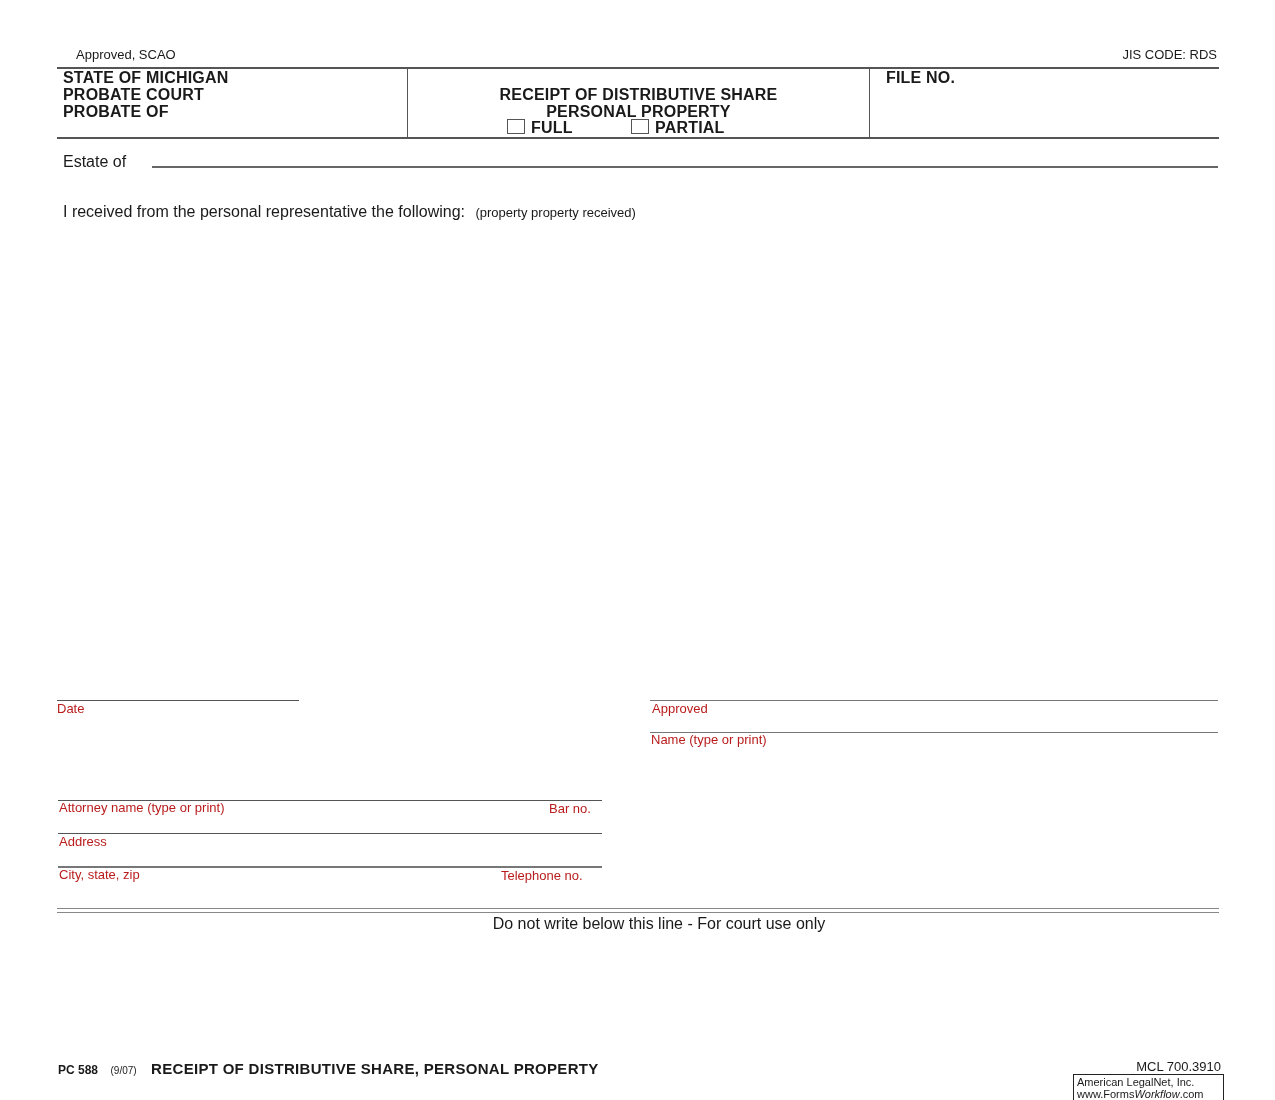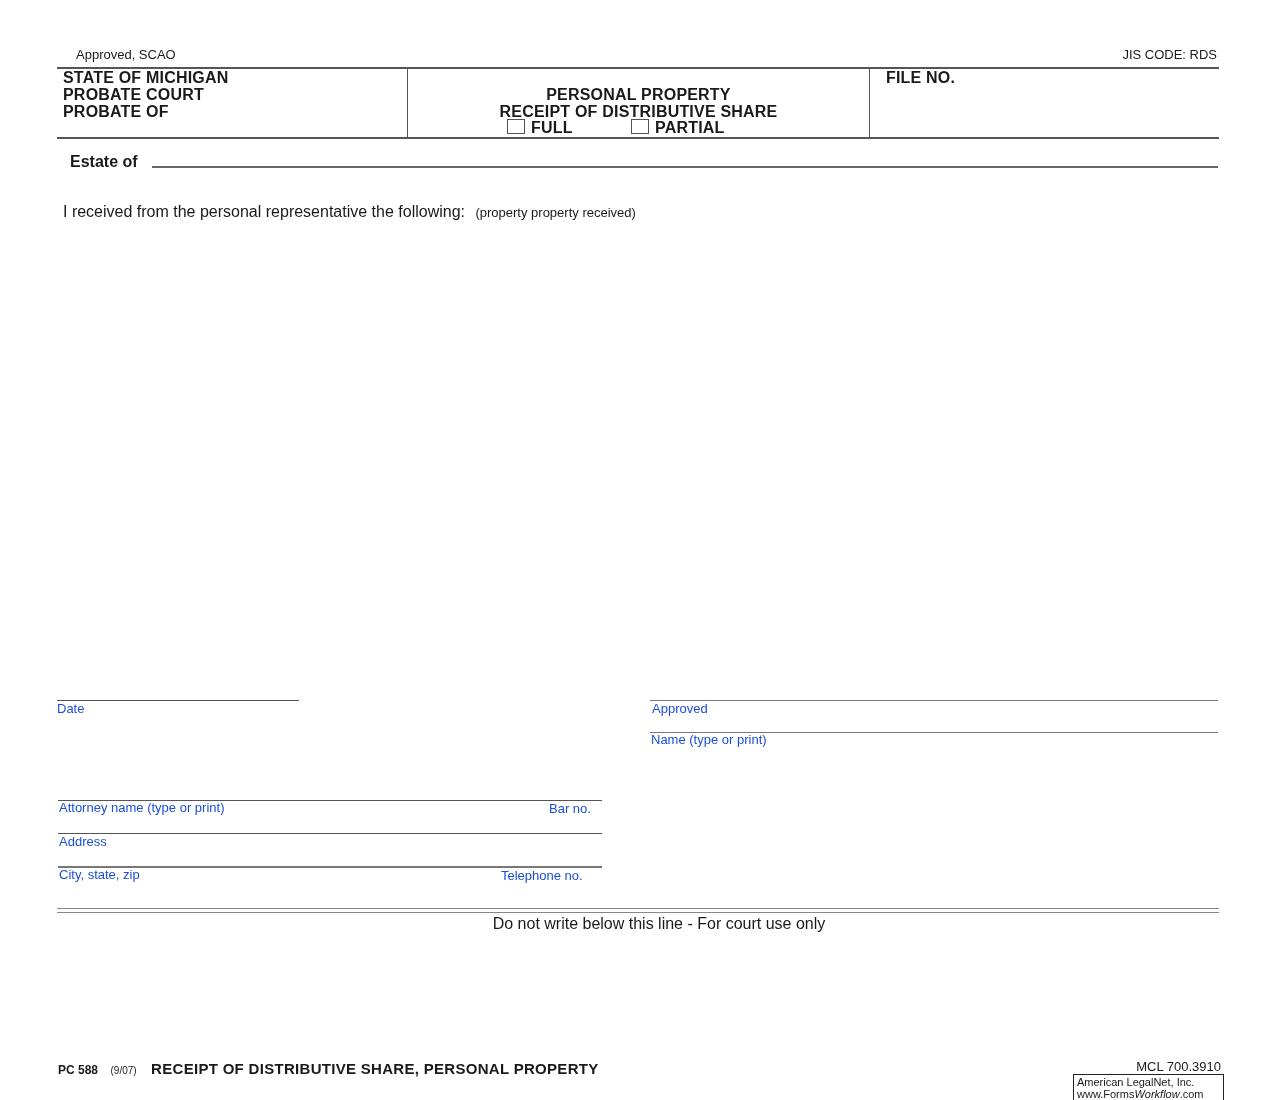--- a/index.html
+++ b/index.html
@@ -10,21 +10,21 @@
     .t-norm { font-size: 16px; }
     .t-bold { font-weight: bold; font-size: 16px; letter-spacing: 0.2px; }
     .hline { position: absolute; height: 0; border-top: 1px solid #555; }
     .hline.thick { border-top: 2px solid #555; }
     .vline { position: absolute; width: 0; border-left: 1px solid #555; }
     .checkbox { display: inline-block; width: 16px; height: 13px; border: 1px solid #555;
                 background: #fff; vertical-align: -1px; margin-right: 6px; cursor: pointer; }
     .field-input { position: absolute; border: none; background: transparent; outline: none;
                    font-family: "Liberation Sans", sans-serif; font-size: 14px; color: #1a1a1a; padding: 0; }
     textarea.field-input { resize: none; }
-    .lbl { position: absolute; font-size: 13px; color: #1d4ed8; white-space: nowrap; }
+    .lbl { position: absolute; font-size: 13px; color: #b91c1c; white-space: nowrap; }
     .footer-box { position: absolute; border: 1px solid #222; font-size: 11px; line-height: 12px;
                   padding: 1px 3px; white-space: nowrap; }
   </style>
 </head>
 <body>
 
 <div class="abs t-small" style="left:76px; top:47px;">Approved, SCAO</div>
 <div class="abs t-small" style="right:58px; top:47px;">JIS CODE:  RDS</div>
 
 <div class="hline thick" style="left:57px; top:67px; width:1162px;"></div>
@@ -33,34 +33,34 @@
 <div class="vline" style="left:869px; top:68px; height:70px;"></div>
 
 <div class="abs" style="left:63px; top:69px; line-height:17px;">
   <div class="t-bold">STATE OF MICHIGAN</div>
   <div class="t-bold">PROBATE COURT</div>
   <div class="t-bold">PROBATE OF</div>
 </div>
 <input class="field-input" style="left: 190px; top: 104px; width: 210px; height: 16px;" value="">
 
 <div class="abs" style="left:408px; width:461px; top:86px; text-align:center; line-height:17px;">
+  <div class="t-bold">RECEIPT OF DISTRIBUTIVE SHARE</div>
   <div class="t-bold">PERSONAL PROPERTY</div>
-  <div class="t-bold">RECEIPT OF DISTRIBUTIVE SHARE</div>
 </div>
 <div class="abs" style="left:507px; top:119px;">
   <span class="checkbox"></span><span class="t-bold">FULL</span>
 </div>
 <div class="abs" style="left:631px; top:119px;">
   <span class="checkbox"></span><span class="t-bold">PARTIAL</span>
 </div>
 
 <div class="abs t-bold" style="left:886px; top:69px;">FILE NO.</div>
 <input class="field-input" style="left: 886px; top: 94px; width: 320px; height: 36px;" value="">
 
-<div class="abs t-norm" style="left:70px; top:153px;font-weight:bold;">Estate of</div>
+<div class="abs t-norm" style="left:63px; top:153px;">Estate of</div>
 <div class="hline" style="left:152px; top:166px; width:1066px; border-top:2px solid #666;"></div>
 <input class="field-input" style="left: 156px; top: 147px; width: 1058px; height: 18px;" value="">
 
 <div class="abs" style="left:63px; top:203px; white-space:nowrap;">
   <span class="t-norm">I received from the personal representative the following:</span>
   <span style="font-size:13px; margin-left:6px;">(property property received)</span>
 </div>
 <textarea class="field-input" style="left: 63px; top: 232px; width: 1150px; height: 450px;" value=""></textarea>
 
 <div class="hline" style="left:57px; top:700px; width:242px;"></div>

